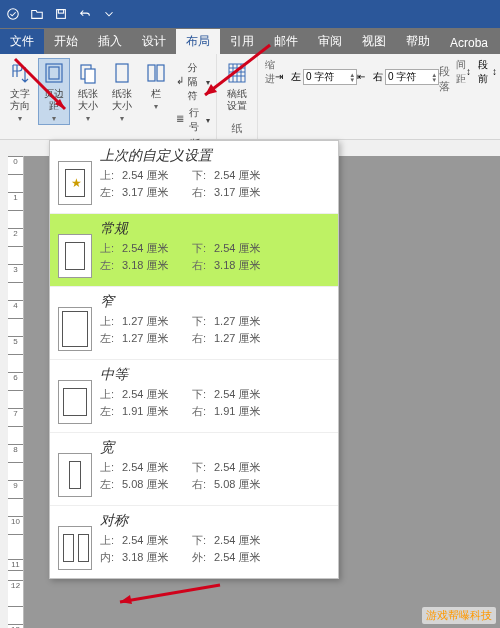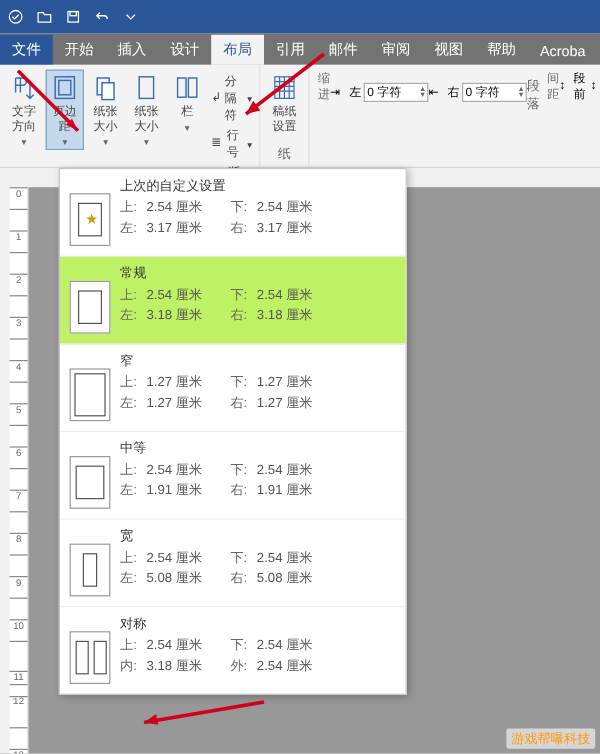--- a/index.html
+++ b/index.html
@@ -37,21 +37,21 @@
 .doc-area { position: absolute; left: 24px; top: 156px; right: 0; bottom: 0; background: #989898; }
 
 .dropdown { position: absolute; left: 49px; top: 140px; width: 290px; background: #fff; border: 1px solid #c6c6c6; box-shadow: 2px 2px 6px rgba(0,0,0,0.25); font-size: 11px; color: #444; }
 .dd-section { padding: 6px 8px 8px 8px; display: flex; gap: 8px; align-items: flex-start; }
 .dd-section.selected { background: #bef264; }
 .dd-section:not(:last-child) { border-bottom: 1px solid #eee; }
 .dd-section .thumb { width: 34px; height: 44px; border: 1px solid #999; background: #fff; position: relative; margin-top: 14px; flex-shrink: 0; }
 .dd-section.first .thumb { margin-top: 14px; }
 .dd-section .thumb .inner { position: absolute; border: 1px solid #555; }
 .dd-section .info { flex: 1; }
-.dd-section .title { font-size: 11px; color: #333; margin-bottom: 3px; }
+.dd-section .title { font-size: 14px; color: #333; margin-bottom: 3px; font-style: italic; }
 .dd-section .grid { display: grid; grid-template-columns: 22px 70px 22px 60px; row-gap: 2px; font-size: 11px; color: #555; }
 .dd-section .grid .k { color: #666; }
 .dd-footer { border-top: 1px solid #ddd; padding: 6px 10px; font-size: 11px; cursor: pointer; position: relative; }
 
 .arrow-red { position: absolute; pointer-events: none; }
 
 .watermark { position: absolute; right: 4px; bottom: 4px; font-size: 11px; color: #ff9900; background: rgba(255,255,255,0.6); padding: 1px 4px; border-radius: 2px; }
 </style>
 </head>
 <body>

